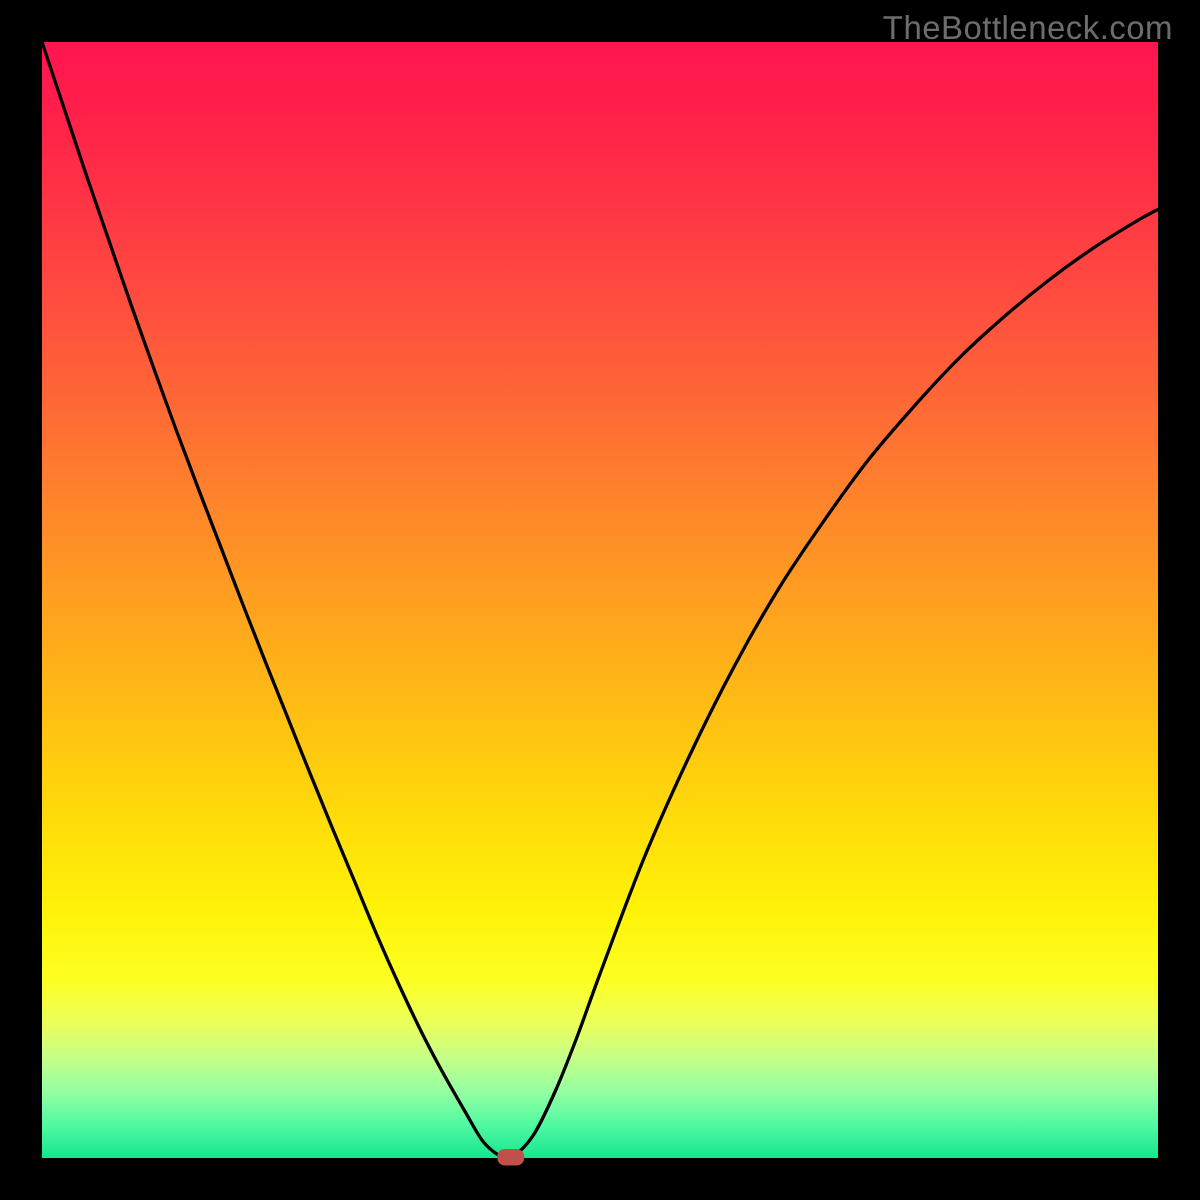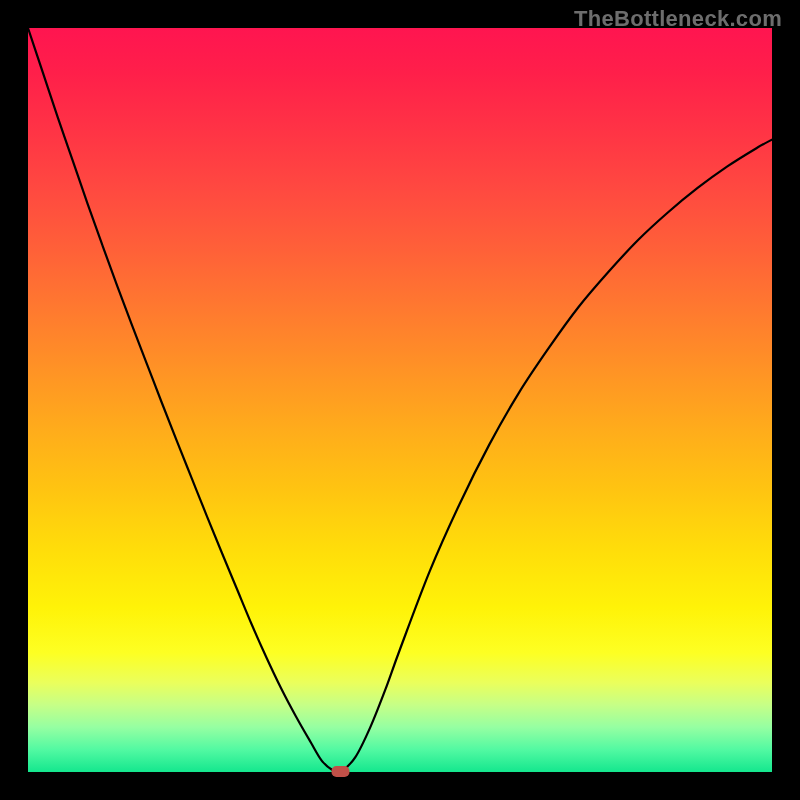--- a/index.html
+++ b/index.html
@@ -16,21 +16,21 @@
     width: 800px;
     height: 800px;
     background: #000;
   }
   .watermark {
     position: absolute;
     top: 6px;
     right: 18px;
     color: #6d6d6d;
     font-size: 22px;
-    font-weight: 700;
+    font-weight: 400;
     letter-spacing: 0.3px;
     z-index: 5;
   }
   .plot-area {
     position: absolute;
     left: 28px;
     top: 28px;
     width: 744px;
     height: 744px;
     

